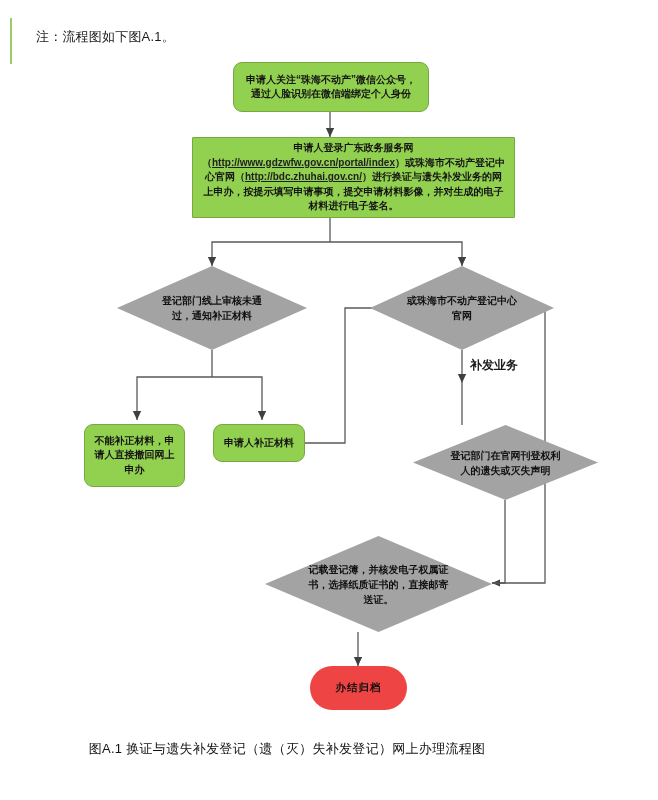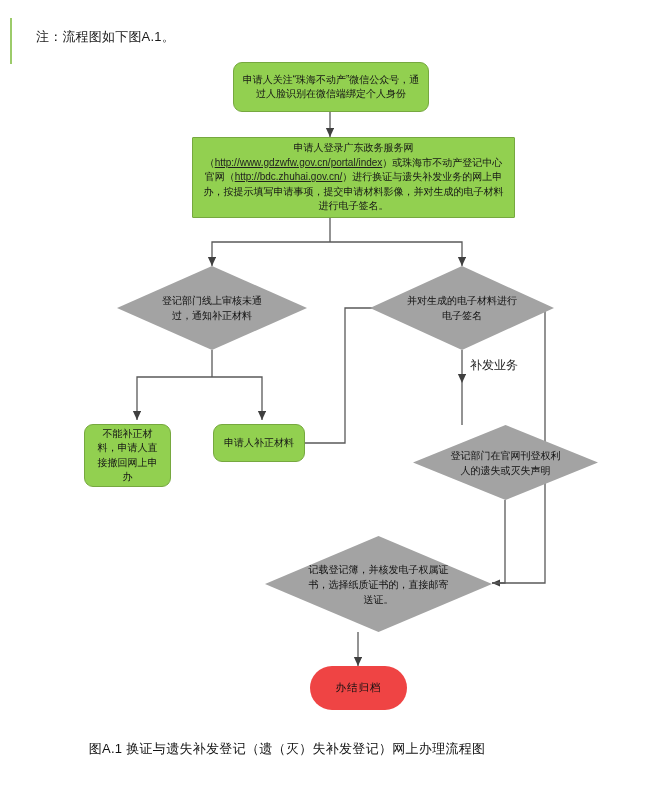--- a/index.html
+++ b/index.html
@@ -34,20 +34,21 @@
     letter-spacing: 0.2px;
     white-space: nowrap;
   }
 
   #diagram {
     position: absolute;
     left: 0;
     top: 0;
     width: 658px;
     height: 800px;
+    font-weight: bold;
   }
 
   svg#wires {
     position: absolute;
     left: 0;
     top: 0;
     width: 658px;
     height: 800px;
     pointer-events: none;
   }
@@ -179,26 +180,26 @@
 
   <div class="node proc square" style="left:168px; top:137px; width:323px; height:81px;">
     <span class="txt"><span>申请人登录广东政务服务网（</span><span class="url">http://www.gdzwfw.gov.cn/portal/index</span><span>）或珠海市不动产登记中心官网（</span><span class="url">http://bdc.zhuhai.gov.cn/</span><span>）进行换证与遗失补发业务的网上申办，按提示填写申请事项，提交申请材料影像，并对生成的电子材料进行电子签名。</span></span>
   </div>
 
   <div class="node diamond" style="left:117px; top:266px; width:190px; height:84px;">
     <span class="txt">登记部门线上审核未通过，通知补正材料</span>
   </div>
 
   <div class="node diamond" style="left:370px; top:266px; width:184px; height:84px;">
-    <span class="txt">并对生成的电子材料进行电子签名</span>
+    <span class="txt">或珠海市不动产登记中心官网</span>
   </div>
 
   <div class="edge-label" style="left:470px; top:357px;">补发业务</div>
 
-  <div class="node proc rounded" style="left:84px; top:424px; width:87px; height:63px;">
+  <div class="node proc rounded" style="left:84px; top:424px; width:101px; height:63px;">
     <span class="txt">不能补正材料，申请人直接撤回网上申办</span>
   </div>
 
   <div class="node proc rounded" style="left:213px; top:424px; width:92px; height:38px;">
     <span class="txt">申请人补正材料</span>
   </div>
 
   <div class="node diamond" style="left:413px; top:425px; width:185px; height:75px;">
     <span class="txt">登记部门在官网刊登权利人的遗失或灭失声明</span>
   </div>

